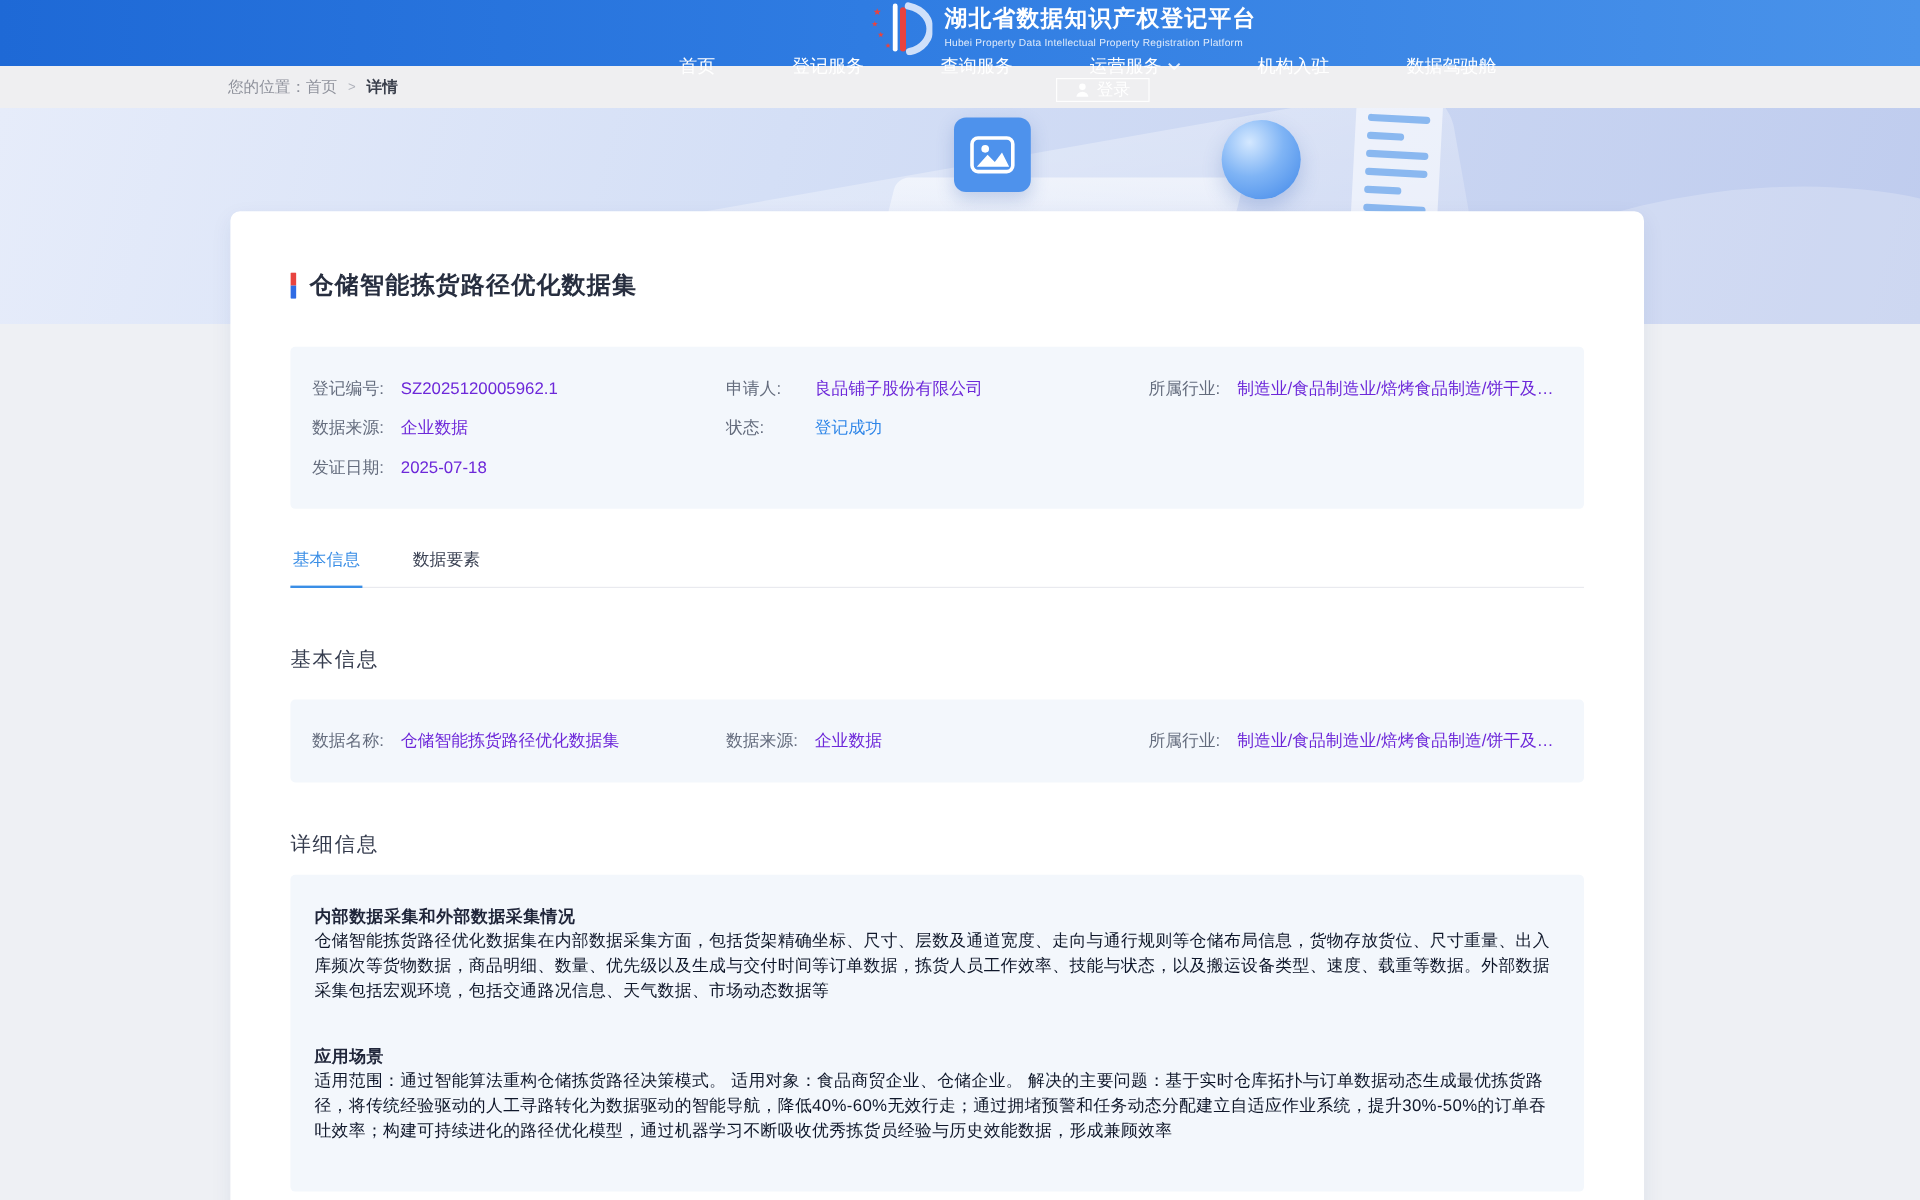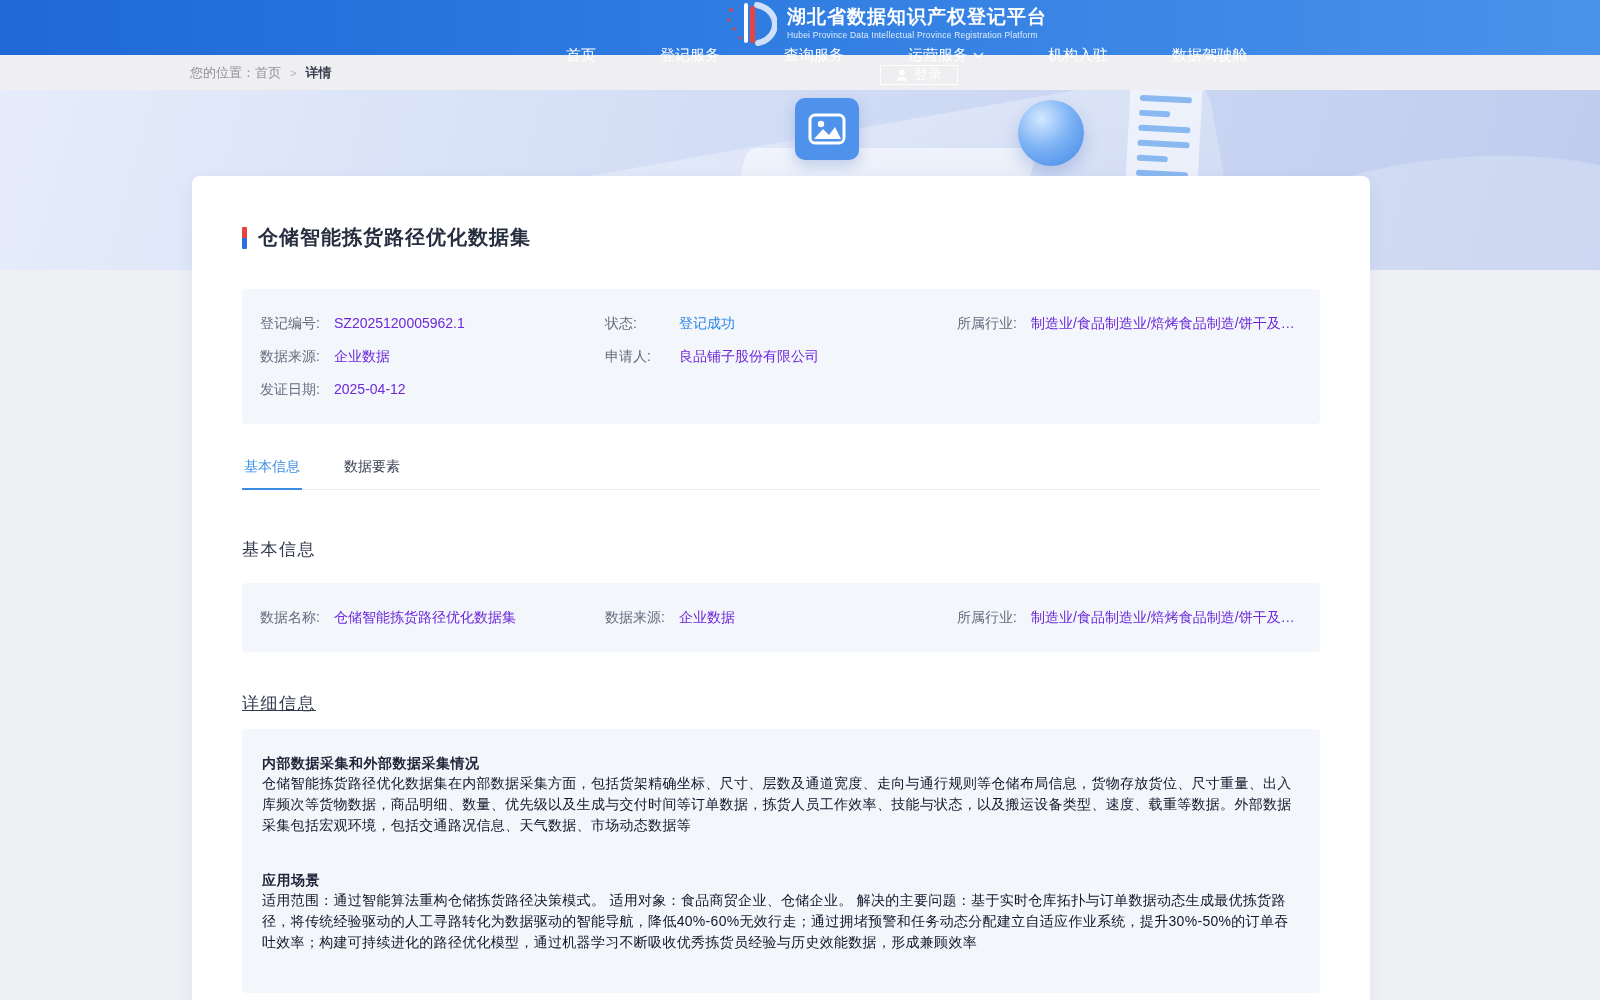--- a/index.html
+++ b/index.html
@@ -116,21 +116,21 @@
 
   .tabs {
     margin-top:34px;
     display:flex; gap:40px;
     border-bottom:1px solid #e9eaef;
   }
   .tab { font-size:14px; color:#3b4254; padding:0 2px 12px; cursor:pointer; }
   .tab.active { color:#3a8ee6; border-bottom:2px solid #3a8ee6; margin-bottom:-1px; }
 
   .section-heading { margin-top:48px; font-size:17px; font-weight:500; color:#343b4d; letter-spacing:1.5px; }
-  .section-heading.second { margin-top:40px;text-decoration:underline; }
+  .section-heading.second { margin-top:40px; }
 
   .basic-box {
     margin-top:22px;
     background:#f3f7fc; border-radius:4px;
     padding:24px 20px 24px 18px;
     display:grid; grid-template-columns:345px 352px 1fr;
   }
 
   .detail-box {
     margin-top:14px;
@@ -152,21 +152,21 @@
         <polygon transform="translate(4,20) scale(2.6)" points="0,-1 .235,-.324 .951,-.309 .38,.124 .588,.809 0,.4 -.588,.809 -.38,.124 -.951,-.309 -.235,-.324"></polygon>
         <polygon transform="translate(9,29) scale(2.6)" points="0,-1 .235,-.324 .951,-.309 .38,.124 .588,.809 0,.4 -.588,.809 -.38,.124 -.951,-.309 -.235,-.324"></polygon>
         <polygon transform="translate(15,38) scale(2.4)" points="0,-1 .235,-.324 .951,-.309 .38,.124 .588,.809 0,.4 -.588,.809 -.38,.124 -.951,-.309 -.235,-.324"></polygon>
       </g>
       <rect x="19" y="3" width="4" height="40" rx="2" fill="#ffffff"></rect>
       <rect x="25" y="6" width="5" height="37" rx="2.5" fill="#e8433f"></rect>
       <path d="M32 5 C 46 8 50 18 50 24 C 50 32 44 41 33 43" fill="none" stroke="#cfe0fa" stroke-width="6" stroke-linecap="round"></path>
     </svg>
     <div>
       <div class="brand-cn">湖北省数据知识产权登记平台</div>
-      <div class="brand-en">Hubei Province Data Intellectual Province Registration Platform</div>
+      <div class="brand-en">Hubei Property Data Intellectual Property Registration Platform</div>
     </div>
   </div>
 
   <nav class="nav-menu">
     <a class="nav-item">
         <span>首页</span>
       </a>
     <a class="nav-item">
         <span>登记服务</span>
       </a>
@@ -241,31 +241,31 @@
       <div class="field">
         <span class="lbl">登记编号:</span>
         <span class="val">SZ2025120005962.1</span>
       </div>
       <div class="field">
         <span class="lbl">数据来源:</span>
         <span class="val">企业数据</span>
       </div>
       <div class="field">
         <span class="lbl">发证日期:</span>
-        <span class="val">2025-04-12</span>
+        <span class="val">2025-07-18</span>
       </div>
     </div>
     <div class="sum-col">
+      <div class="field">
+        <span class="lbl">申请人:</span>
+        <span class="val">良品铺子股份有限公司</span>
+      </div>
       <div class="field">
         <span class="lbl">状态:</span>
         <span class="val link">登记成功</span>
-      </div>
-      <div class="field">
-        <span class="lbl">申请人:</span>
-        <span class="val">良品铺子股份有限公司</span>
       </div>
     </div>
     <div class="sum-col">
       <div class="field">
         <span class="lbl">所属行业:</span>
         <span class="val">制造业/食品制造业/焙烤食品制造/饼干及…</span>
       </div>
     </div>
   </section>
 

